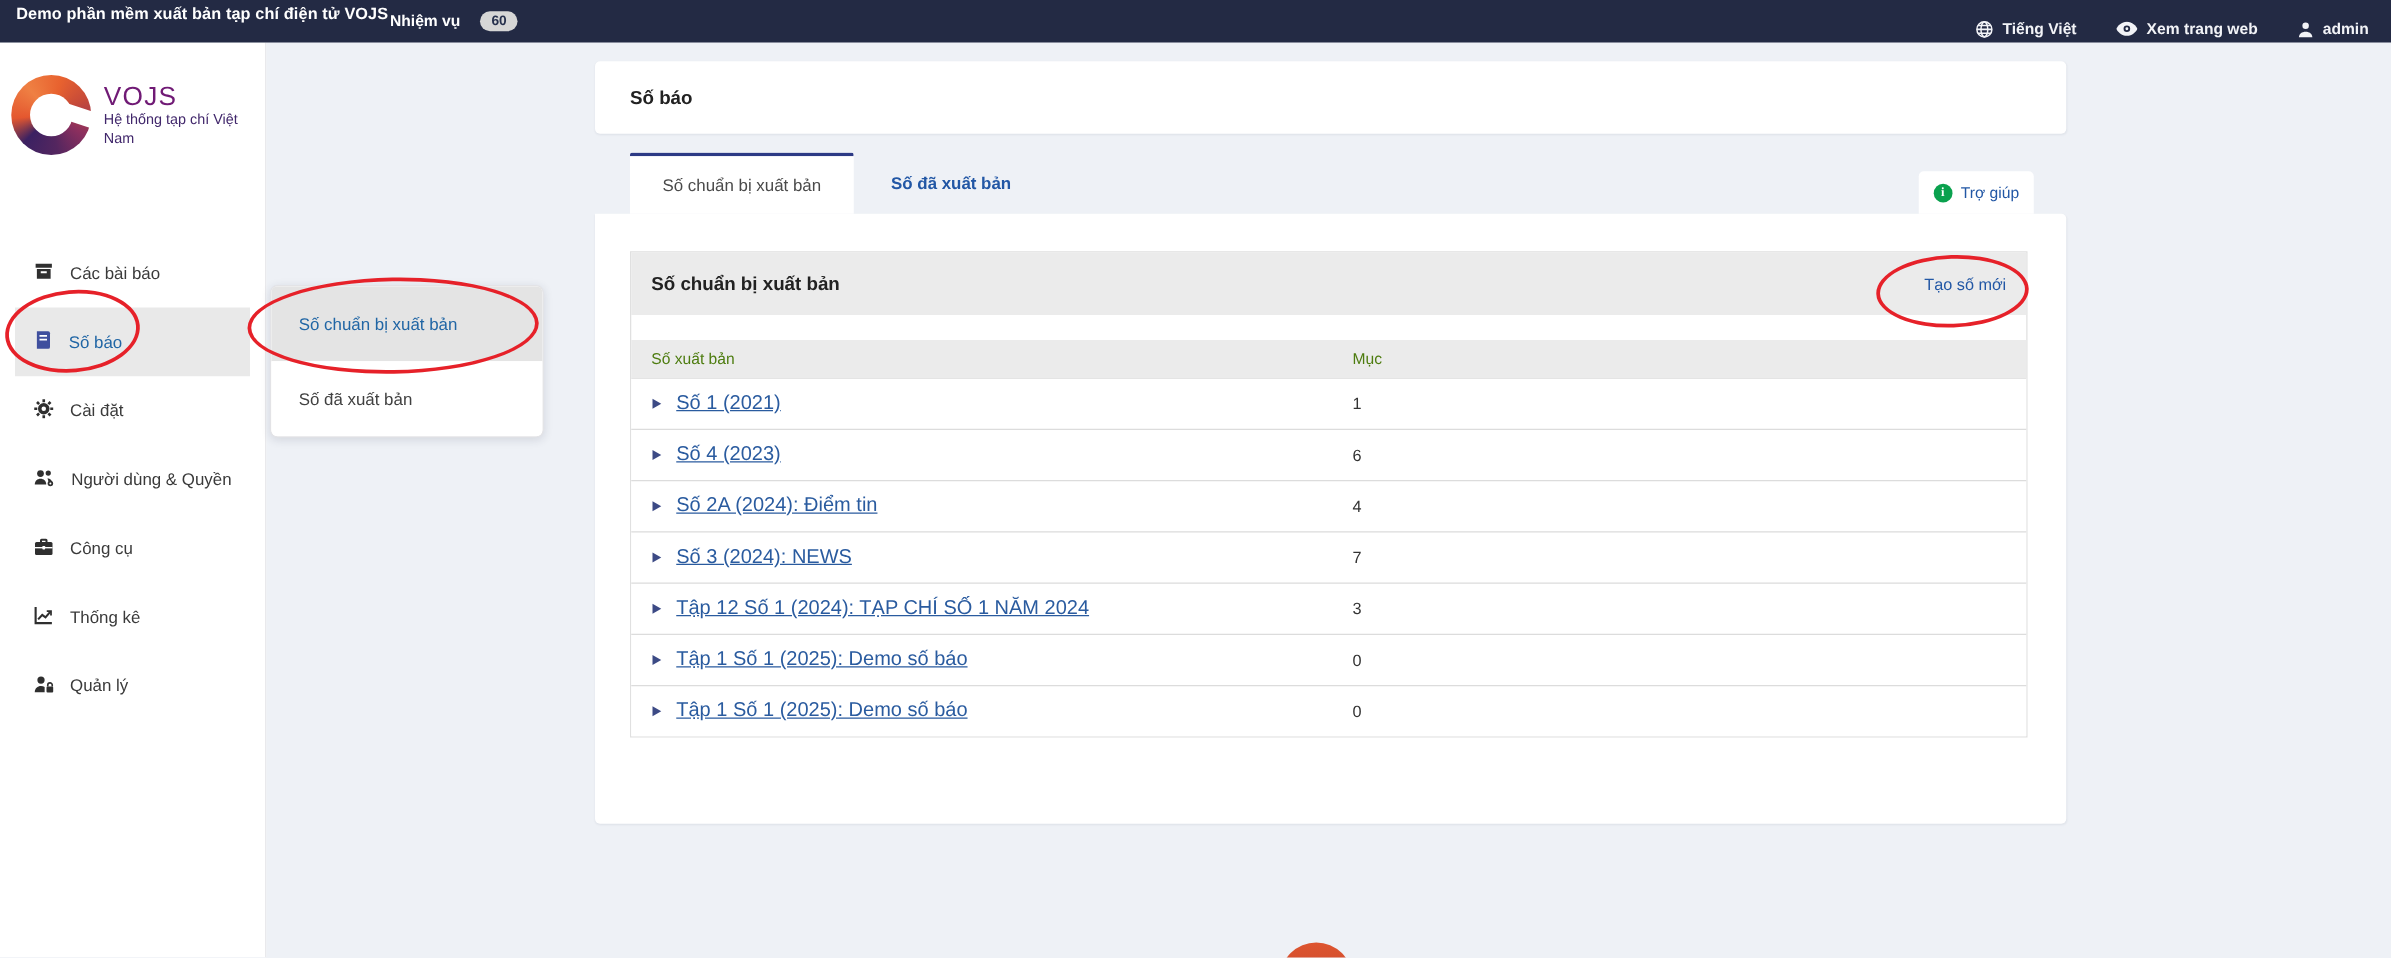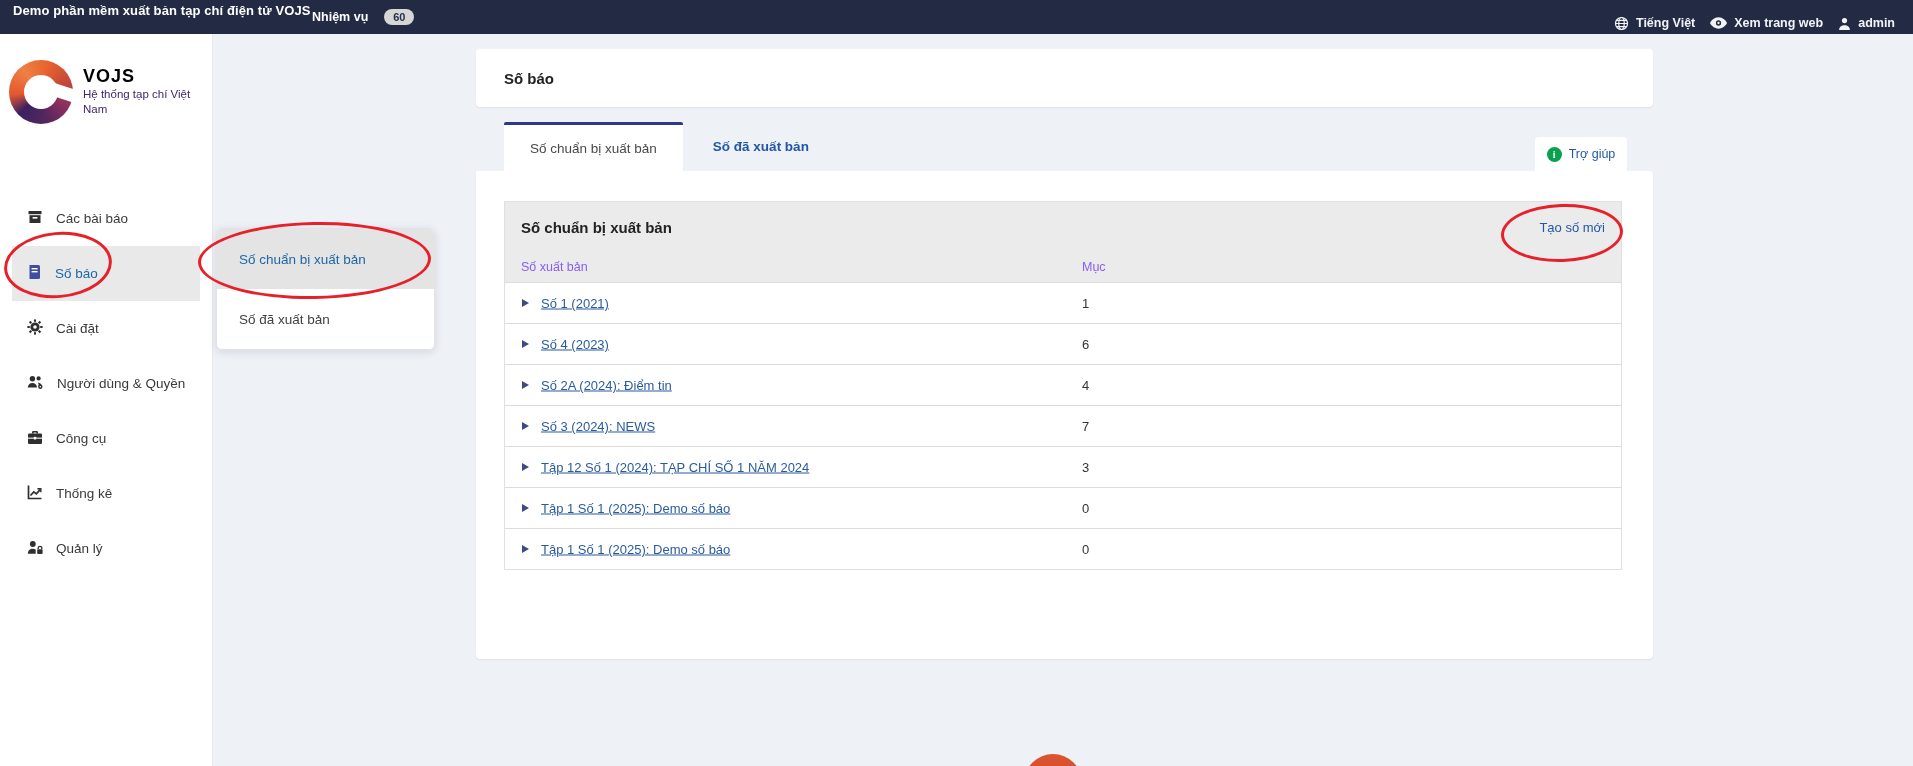--- a/index.html
+++ b/index.html
@@ -11,32 +11,32 @@
   }
 
   
   .topbar{position:absolute;top:0;left:0;right:0;height:34px;background:#232a44;color:#fff;z-index:50;}
   .topbar .app-title{position:absolute;left:13px;top:0;height:20px;display:flex;align-items:center;
     font-size:13px;font-weight:700;letter-spacing:.1px;}
   .topbar .tasks{position:absolute;left:312px;top:0;height:34px;display:flex;align-items:center;gap:16px;
     font-size:12.5px;font-weight:700;cursor:pointer;}
   .badge{background:#d6d6d6;color:#26304d;border-radius:10px;min-width:16px;padding:2px 7px;
     font-size:11px;font-weight:700;text-align:center;line-height:12px;}
-  .topbar .right{position:absolute;right:18px;top:0;height:46px;display:flex;align-items:center;gap:15px;}
+  .topbar .right{position:absolute;right:18px;top:0;height:46px;display:flex;align-items:center;gap:32px;}
   .tb-item{display:flex;align-items:center;gap:7px;font-size:12.5px;font-weight:700;cursor:pointer;color:#f2f3f7;}
   .tb-item svg{display:block;}
 
   
   .sidebar{position:absolute;top:34px;left:0;bottom:0;width:212px;background:#fff;border-right:1px solid #e9e9ec;z-index:20;}
   .logo{position:absolute;top:26px;left:9px;display:flex;align-items:center;gap:10px;}
   .ring{width:64px;height:64px;border-radius:50%;position:relative;
     background:conic-gradient(from -95deg, #e4572f, #ef8043 55deg, #e8622f 110deg, #c64a39 160deg, #8c2f5e 215deg, #54265f 265deg, #3b2162 320deg, #e4572f 360deg);}
   .ring::before{content:"";position:absolute;inset:15px;background:#fff;border-radius:50%;}
   .ring::after{content:"";position:absolute;top:26px;right:-5px;width:30px;height:13px;background:#fff;transform:rotate(18deg);}
-  .logo-text .acronym{font-size:18px;font-weight:700;color:#000000;letter-spacing:1px;line-height:1.1;}
+  .logo-text .acronym{font-size:21px;font-weight:400;color:#701a75;letter-spacing:1px;line-height:1.1;}
   .logo-text .subtitle{font-size:11.5px;font-weight:400;color:#41276b;line-height:1.3;width:118px;}
 
   .menu{position:absolute;top:145px;left:0;right:0;list-style:none;margin:12px;padding:0;}
   .menu-item{height:55px;display:flex;align-items:center;gap:13px;padding-left:15px;
     font-size:13.5px;color:#3a3a3a;cursor:pointer;}
   .menu-item svg{flex:0 0 auto;color:#2f2f2f;}
   .menu-item.active{background:#e9e9e9;color:#2166a5;}
   .menu-item.active svg{color:#3f4f9e;}
 
   
@@ -61,27 +61,27 @@
   .info-dot{width:15px;height:15px;border-radius:50%;background:#0aa14e;color:#fff;display:flex;align-items:center;
     justify-content:center;font-size:10px;font-weight:700;font-family:"Liberation Serif","DejaVu Serif",serif;}
 
   .content-card{position:absolute;left:476px;top:171px;width:1177px;height:488px;background:#fff;
     border-radius:0 4px 4px 4px;box-shadow:0 1px 2px rgba(20,30,60,.07);z-index:4;}
 
   .panel{position:absolute;left:504px;top:201px;width:1116px;border:1px solid #e0e0e0;background:#fff;z-index:5;}
   .panel-header{height:50px;background:#ebebeb;display:flex;align-items:center;justify-content:space-between;padding:0 16px;}
   .panel-title{font-size:15px;font-weight:700;color:#222;}
   .create-link{font-size:13px;color:#2257a5;cursor:pointer;}
-  .panel-cols{height:30px;background:#ebebeb;position:relative;font-size:12.5px;color:#8b5cf6;}
+  .panel-cols{height:30px;background:#ebebeb;position:relative;font-size:12.5px;color:#4d7c0f;margin-top:20px;}
   .col-issue{position:absolute;left:16px;top:50%;transform:translateY(-50%);}
   .col-items{position:absolute;left:577px;top:50%;transform:translateY(-50%);}
   .issue-row{height:40px;border-top:1px solid #dcdcdc;position:relative;background:#fff;}
   .tri{position:absolute;left:17px;top:50%;transform:translateY(-50%);width:0;height:0;cursor:pointer;
     border-left:7px solid #3c4a85;border-top:4.5px solid transparent;border-bottom:4.5px solid transparent;}
-  .issue-link{position:absolute;left:36px;top:50%;transform:translateY(-50%);font-size:13px;color:#2a5b9f;
+  .issue-link{position:absolute;left:36px;top:50%;transform:translateY(-50%);font-size:16px;color:#2a5b9f;
     text-decoration:underline;cursor:pointer;white-space:nowrap;}
   .issue-count{position:absolute;left:577px;top:50%;transform:translateY(-50%);font-size:13px;color:#333;}
 
   
   .red-ellipse{position:absolute;border:3px solid #e62129;border-radius:50%;z-index:60;pointer-events:none;}
   .re-1{left:4px;top:232px;width:102px;height:60px;transform:rotate(-5deg);}
   .re-2{left:198px;top:222px;width:227px;height:71px;transform:rotate(-1deg);}
   .re-3{left:1501px;top:204px;width:116px;height:52px;transform:rotate(-2deg);}
 
   

